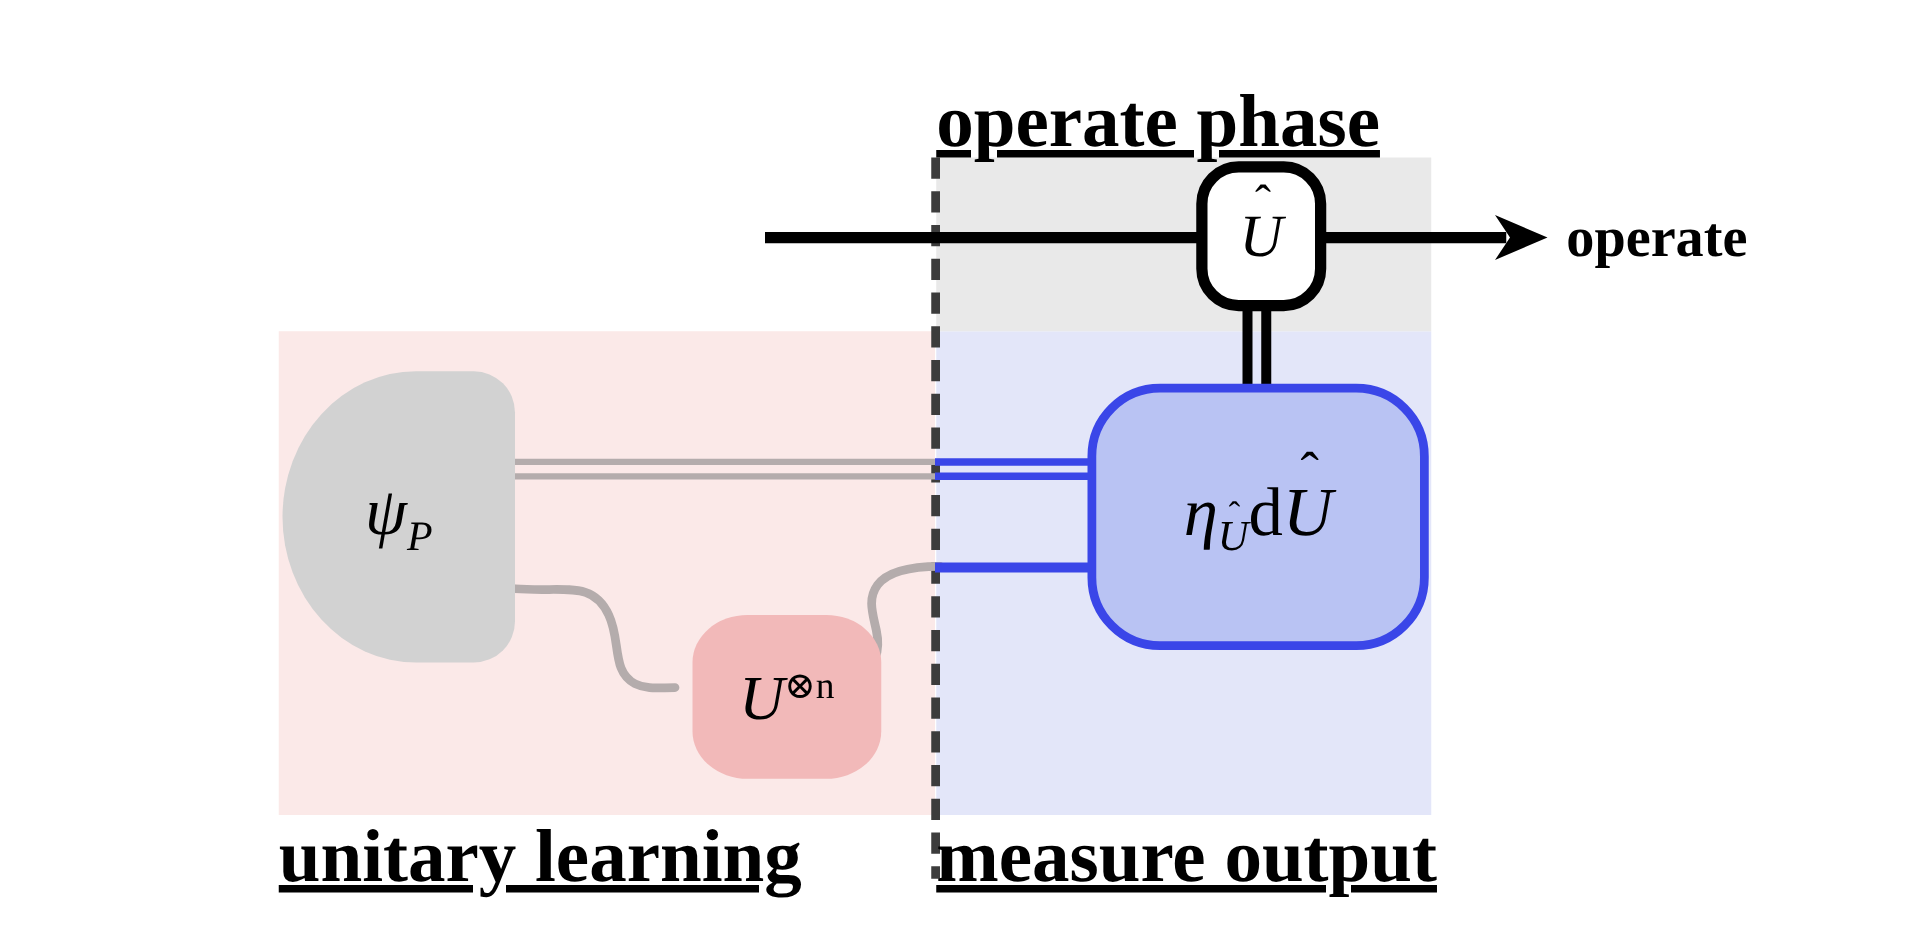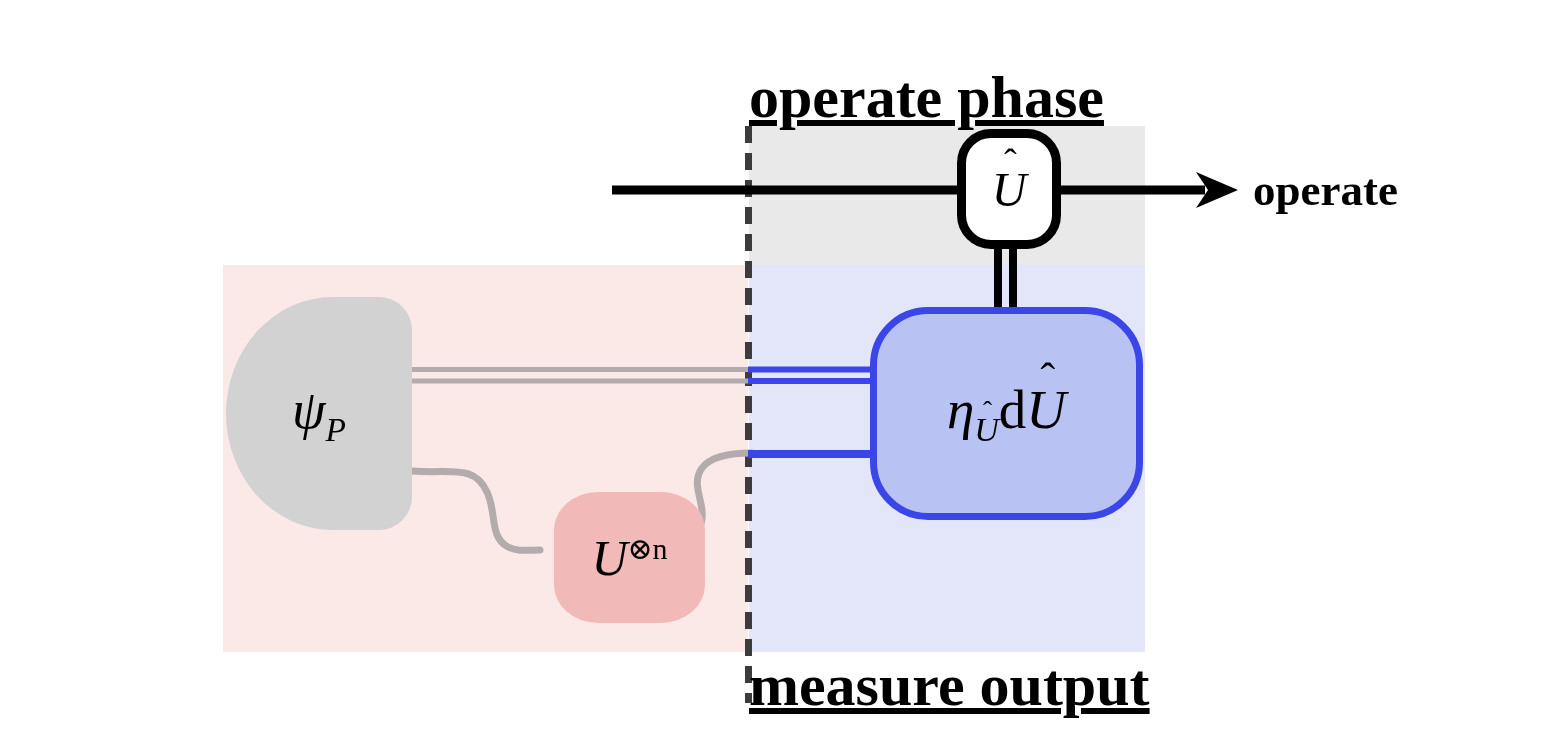--- a/index.html
+++ b/index.html
@@ -91,17 +91,18 @@
 
   <div class="node" id="node-measure">
     <span class="math"><i>η</i><span class="sub"><span class="hatwrap"><span class="hat">ˆ</span><i>U</i></span></span><span class="rm">d</span><span class="hatwrap"><span class="hat">ˆ</span><i>U</i></span></span>
   </div>
 
   <div class="node" id="node-operator">
     <span class="math"><span class="hatwrap"><span class="hat">ˆ</span><i>U</i></span></span>
   </div>
 
   <div class="lbl phase" id="lbl-operate">operate phase</div>
+  <div class="lbl phase" id="lbl-learning">unitary learning</div>
   <div class="lbl phase" id="lbl-measure">measure output</div>
   <div class="lbl" id="lbl-output">operate</div>
 
 
 </div>
 
 </body></html>

